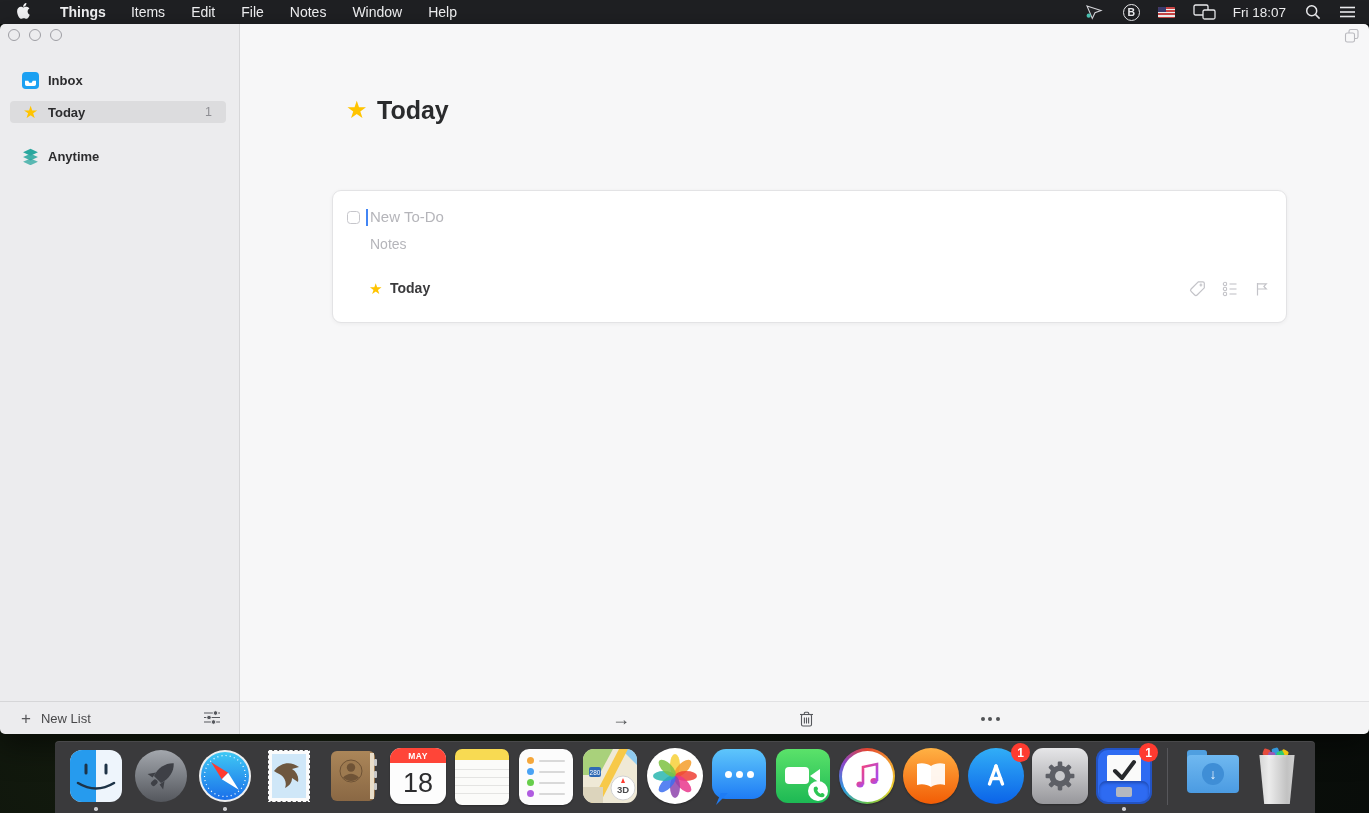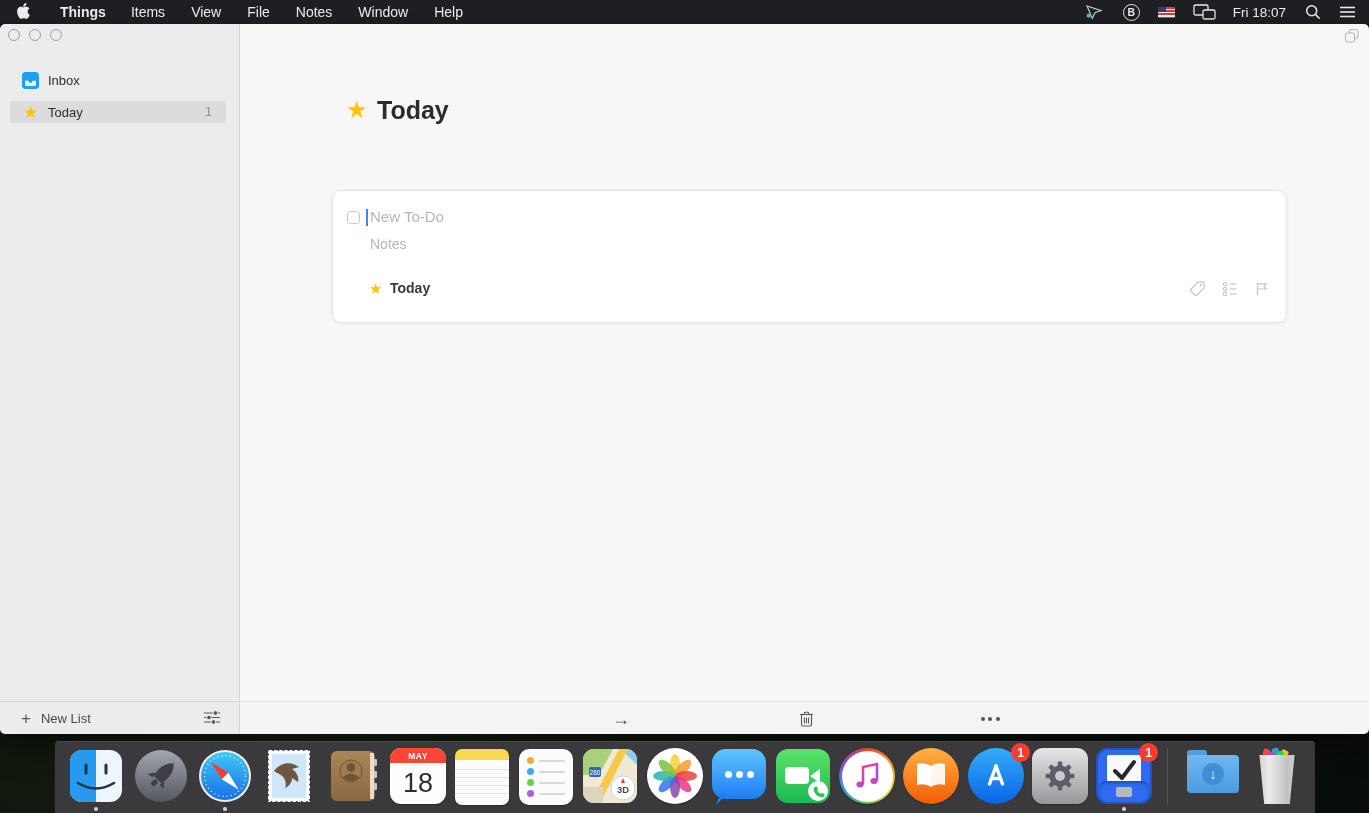--- a/index.html
+++ b/index.html
@@ -33,21 +33,21 @@
   #bbar-left{position:absolute;left:0;top:677px;width:240px;height:33px;background:#ececee;
     border-top:1px solid #d6d6d8;display:flex;align-items:center;padding-left:21px;}
   #bbar-main{position:absolute;left:240px;top:677px;width:1129px;height:33px;background:#f4f4f5;
     border-top:1px solid #e1e1e3;}
 
   .tlight{position:absolute;top:5px;width:12px;height:12px;border:1.2px solid #9d9da3;border-radius:50%;}
 
   .srow{position:absolute;left:10px;width:216px;height:22px;display:flex;align-items:center;border-radius:4px;}
   .srow.selected{background:#dcdcde;}
   .srow .sic{width:17px;height:17px;margin-left:12px;display:flex;align-items:center;justify-content:center;flex:none;}
-  .srow .slabel{margin-left:9px;font-size:13px;font-weight:400;color:#2c2c2e;}
+  .srow .slabel{margin-left:9px;font-size:13px;font-weight:700;color:#2c2c2e;}
   .srow .scount{margin-left:auto;margin-right:14px;font-size:12.5px;color:#8e8e93;}
   .star-glyph{color:#ffc400;font-size:17px;line-height:1;}
 
   
   #page-star{position:absolute;left:106px;top:74px;font-size:24px;color:#ffc400;line-height:1;}
   #page-title{position:absolute;left:137px;top:72px;font-size:25px;font-weight:700;color:#2a2b2d;}
   #pages-icon{position:absolute;left:1104px;top:4px;}
 
   #todo-card{position:absolute;left:92px;top:166px;width:955px;height:133px;background:#fff;
     border:1px solid #e3e3e5;border-radius:9px;box-shadow:0 1px 4px rgba(0,0,0,.05);}
@@ -152,21 +152,21 @@
   <div id="menubar">
     <div class="mleft">
       <span class="apple-wrap">
           <span><svg width="13" height="16" viewBox="0 0 13 16" fill="#f3f3f5">
               <path d="M9.4 0.1c.1.9-.3 1.9-.9 2.6-.6.7-1.6 1.2-2.4 1.1-.1-.9.3-1.8.9-2.5C7.6.6 8.6.1 9.4.1z"></path>
               <path d="M12.4 5.6c-.1.1-1.8 1-1.8 3 0 2.3 2 3.1 2.1 3.1 0 .1-.3 1.1-1 2.2-.6.9-1.3 1.9-2.4 1.9-1 0-1.3-.6-2.5-.6-1.2 0-1.6.6-2.5.6-1.1 0-1.8-1-2.5-1.9C.9 12.6.1 10.1.1 8.2c0-2.9 1.9-4.5 3.8-4.5 1 0 1.8.7 2.5.7.6 0 1.6-.7 2.8-.7.4 0 2.1 0 3.2 1.9z"></path>
             </svg></span>
         </span>
       <span class="appname">Things</span>
       <span class="mitem">Items</span>
-      <span class="mitem">View</span>
+      <span class="mitem">Edit</span>
       <span class="mitem">File</span>
       <span class="mitem">Notes</span>
       <span class="mitem">Window</span>
       <span class="mitem">Help</span>
     </div>
     <div class="mright">
       <span class="sicon">
           <svg width="21" height="16" viewBox="0 0 21 16">
             <path d="M3 2 L17 6.5 11 8.7 8.3 14.5 z" fill="#242528" stroke="#d9d9de" stroke-width="1.1"></path>
             <circle cx="4.7" cy="11.7" r="2.1" fill="#4cc8b8"></circle>
@@ -218,20 +218,30 @@
         <span class="slabel">Inbox</span>
       </div>
 
       <div class="srow selected" style="top:77px">
         <span class="sic star-glyph">★</span>
         <span class="slabel">Today</span>
         <span class="scount">1</span>
       </div>
 
 
+      <div class="srow" style="top:121px">
+        <span class="sic">
+            <svg width="17" height="17" viewBox="0 0 16 16" fill="#2aa79e">
+              <path d="M8 .8 L15 4 8 7.2 1 4z"></path>
+              <path d="M8 5.3 L15 8.5 8 11.7 1 8.5z" opacity=".88"></path>
+              <path d="M8 9.8 L15 13 8 16.2 1 13z" opacity=".75"></path>
+            </svg>
+          </span>
+        <span class="slabel">Anytime</span>
+      </div>
 
 
     </div>
 
     <div id="main">
       <span id="pages-icon"><svg width="16" height="16" viewBox="0 0 16 16" fill="none" stroke="#b8b8bd" stroke-width="1.1">
             <rect x="5" y="1.5" width="9" height="9" rx="1.8"></rect>
             <rect x="1.5" y="5" width="9" height="9" rx="1.8" fill="#f7f7f8"></rect>
           </svg></span>
 

